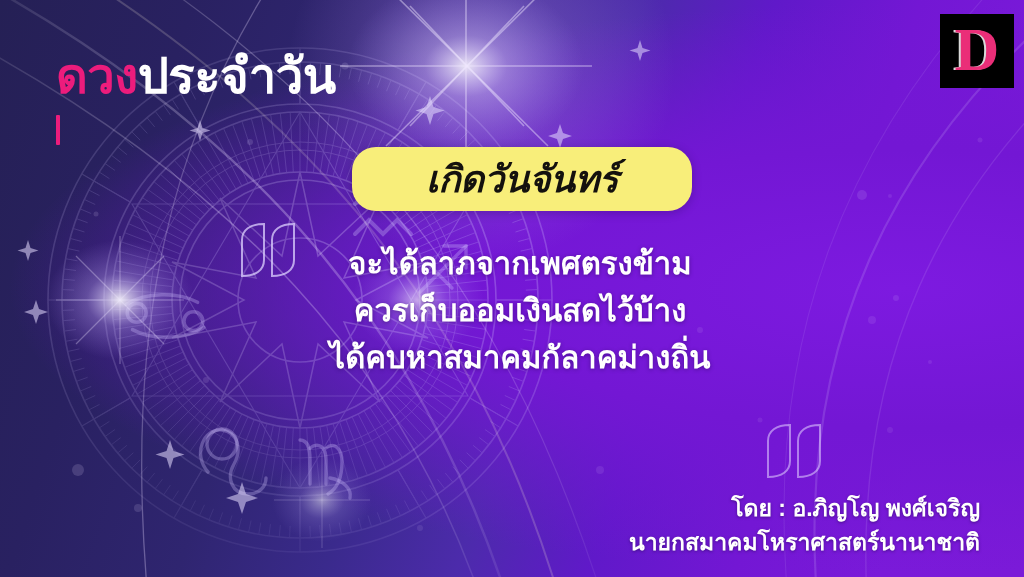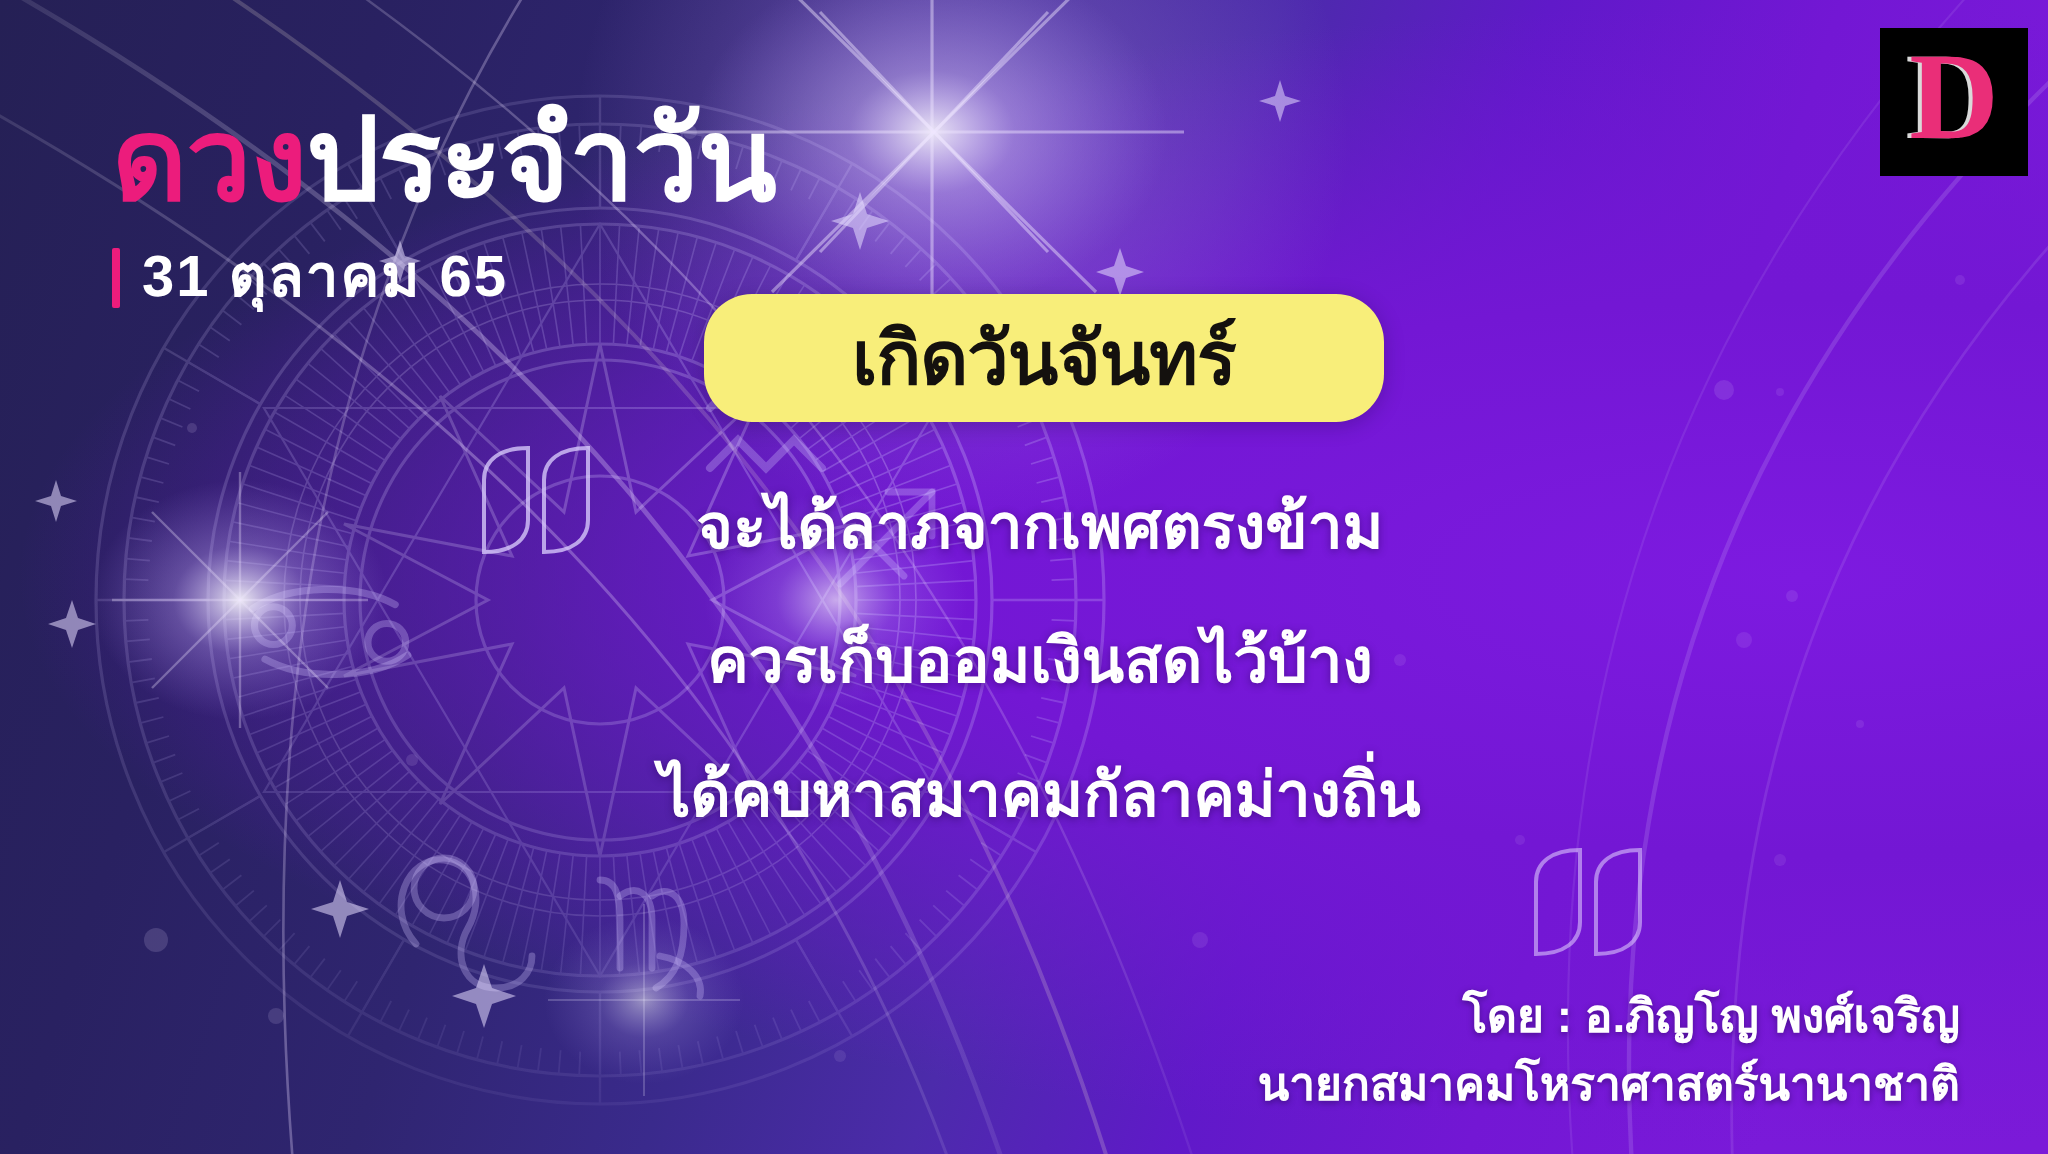--- a/index.html
+++ b/index.html
@@ -24,21 +24,21 @@
         #7b1ad8 100%);
   }
 
   
   .bg-art { position:absolute; inset:0; pointer-events:none; }
   .bg-art svg { position:absolute; inset:0; width:1024px; height:577px; display:block; }
 
   
   .header { position:absolute; left:56px; top:52px; }
   .title-row {
-    font-size:58px; font-weight:bold; line-height:1;
+    font-size:49px; font-weight:bold; line-height:1;
     letter-spacing:-0.5px; white-space:nowrap;
   }
   .title-a { color:#ec1c7c; }
   .title-b { color:#ffffff; }
   .date-row {
     margin-top:14px; display:flex; align-items:center; gap:11px;
     white-space:nowrap;
   }
   .date-bar { width:4px; height:30px; background:#ec1c7c; border-radius:1px; }
   .date-text { color:#ffffff; font-size:29px; font-weight:bold; line-height:1; letter-spacing:1px; }
@@ -56,20 +56,21 @@
     text-shadow:-2px 0 0 rgba(255,255,255,0.85);
   }
 
   
   .badge {
     position:absolute; left:352px; top:147px;
     width:340px; height:64px;
     background:#f8ee7a; border-radius:24px;
     display:flex; align-items:center; justify-content:center;
     box-shadow:0 2px 10px rgba(20,0,50,0.25);
+    font-style:italic;
   }
   .badge-text {
     color:#14110e; font-size:37px; font-weight:bold;
     line-height:1; letter-spacing:-0.5px; white-space:nowrap;
   }
 
   
   .quote { position:absolute; pointer-events:none; }
   .quote-open  { left:240px; top:222px; }
   .quote-close { left:764px; top:423px; }
@@ -77,21 +78,21 @@
   
   .body-lines {
     position:absolute; left:280px; top:248px;
     width:480px; text-align:center;
   }
   .body-line {
     color:#ffffff; font-size:31px; line-height:1; font-weight:700;
     white-space:nowrap; letter-spacing:0px;
     text-shadow:0 1px 4px rgba(30,5,70,0.45);
   }
-  .body-line + .body-line { margin-top:36px; }
+  .body-line + .body-line { margin-top:16px; }
 
   
   .credit {
     position:absolute; right:44px; bottom:18px;
     text-align:right;
   }
   .credit-line {
     color:#ffffff; font-size:23px; font-weight:bold;
     line-height:1.45; white-space:nowrap;
     text-shadow:0 1px 3px rgba(30,5,70,0.5);
@@ -549,21 +550,20 @@
       </g>
     </svg>
   </div>
 
   <div class="header">
     <div class="title-row">
       <span class="title-a">ดวง</span><span class="title-b">ประจำวัน</span>
     </div>
     <div class="date-row">
       <span class="date-bar"></span>
-      <span class="date-text">31 ตุลาคม 65</span>
     </div>
   </div>
 
   <div class="logo">
     <span class="logo-letter">D</span>
   </div>
 
   <div class="badge">
     <span class="badge-text">เกิดวันจันทร์</span>
   </div>

